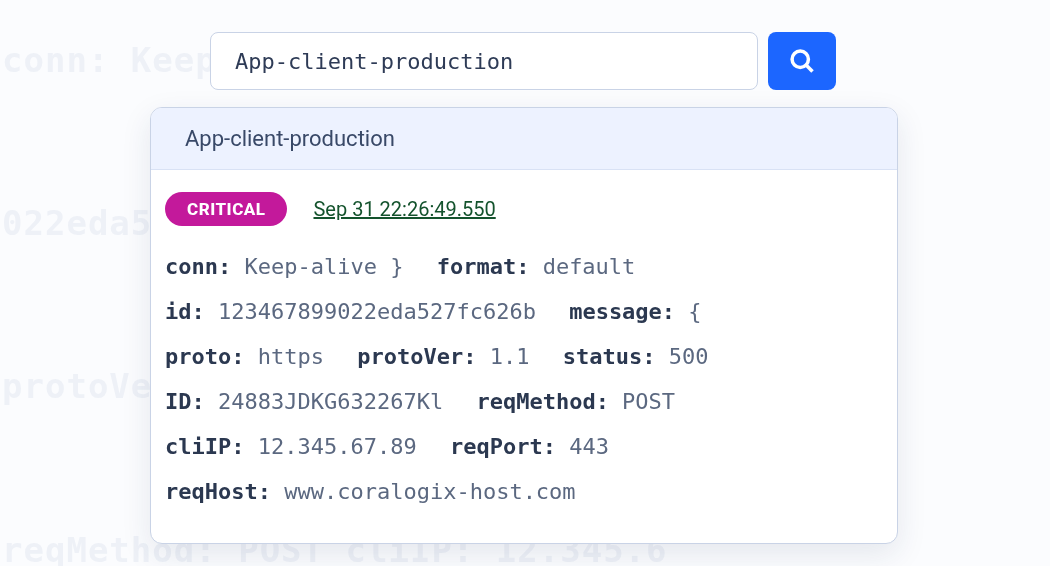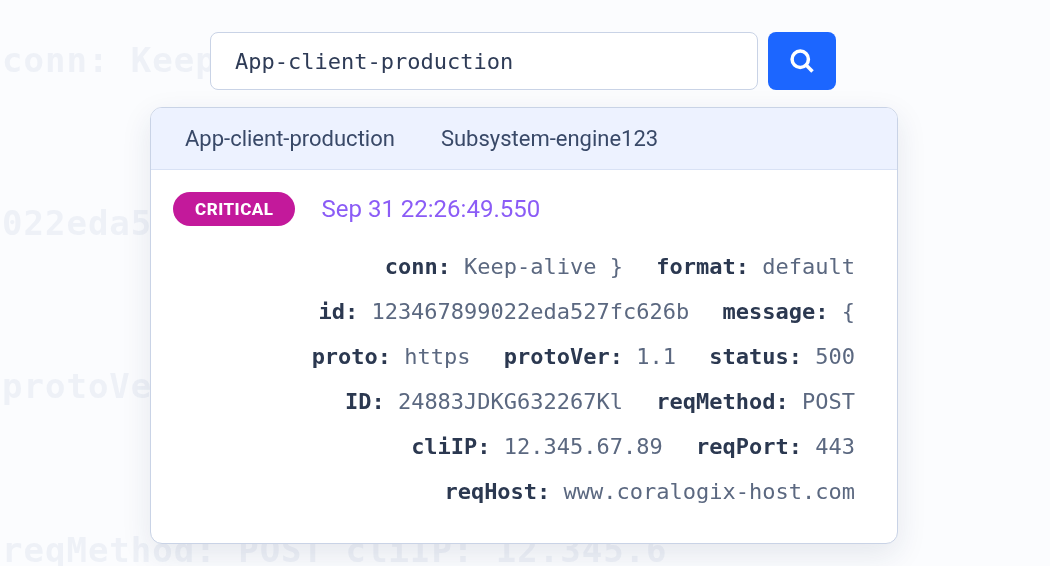--- a/index.html
+++ b/index.html
@@ -90,43 +90,44 @@
   .card-head {
     background: #edf2ff;
     border-bottom: 1px solid #d9e2f5;
     padding: 18px 34px;
     display: flex;
     gap: 46px;
     font-family: -apple-system, BlinkMacSystemFont, "Segoe UI", Roboto, sans-serif;
     font-size: 22px;
     color: #394968;
   }
-  .card-body { padding: 22px 22px 28px; text-align: right; }
+  .card-body { padding: 22px 14px 28px; }
 
   .meta-row {
     display: flex;
     align-items: center;
     gap: 26px;
     margin-bottom: 18px;
   }
   .badge {
     display: inline-block;
     background: #c3199b;
     color: #ffffff;
     font-family: -apple-system, BlinkMacSystemFont, "Segoe UI", Roboto, sans-serif;
     font-weight: 800;
     font-size: 17px;
     letter-spacing: 0.5px;
     padding: 7px 22px;
     border-radius: 999px;
   }
   .timestamp {
     font-family: -apple-system, BlinkMacSystemFont, "Segoe UI", Roboto, sans-serif;
-    color: #8b5cf6;
-    font-size: 24px;
+    color: #14532d;
+    font-size: 20px;
+    text-decoration: underline;
   }
 
   .log {
     font-size: 22px;
     line-height: 2.05;
     color: #5b6880;
     word-break: break-word;
   }
   .log .k { color: #2b3850; font-weight: 700; }
   .pair { margin-right: 20px; white-space: nowrap; }
@@ -155,21 +156,20 @@
       </svg>
     </button>
   </div>
 
   <div class="ghost-card ghost1"></div>
   <div class="ghost-card ghost2"></div>
 
   <div class="card">
     <div class="card-head">
       <span>App-client-production</span>
-      <span>Subsystem-engine123</span>
     </div>
     <div class="card-body">
       <div class="meta-row">
         <span class="badge">CRITICAL</span>
         <span class="timestamp">Sep 31 22:26:49.550</span>
       </div>
       <div class="log" id="logBody"><span class="pair"><span class="k">conn:</span><span> Keep-alive }</span></span> <span class="pair"><span class="k">format:</span><span> default</span></span> <span class="pair"><span class="k">id:</span><span> 123467899022eda527fc626b</span></span> <span class="pair"><span class="k">message:</span><span> {</span></span> <span class="pair"><span class="k">proto:</span><span> https</span></span> <span class="pair"><span class="k">protoVer:</span><span> 1.1</span></span> <span class="pair"><span class="k">status:</span><span> 500</span></span> <span class="pair"><span class="k">ID:</span><span> 24883JDKG632267Kl</span></span> <span class="pair"><span class="k">reqMethod:</span><span> POST</span></span> <span class="pair"><span class="k">cliIP:</span><span> 12.345.67.89</span></span> <span class="pair"><span class="k">reqPort:</span><span> 443</span></span> <span class="pair"><span class="k">reqHost:</span><span> www.coralogix-host.com</span></span> </div>
     </div>
   </div>
 

